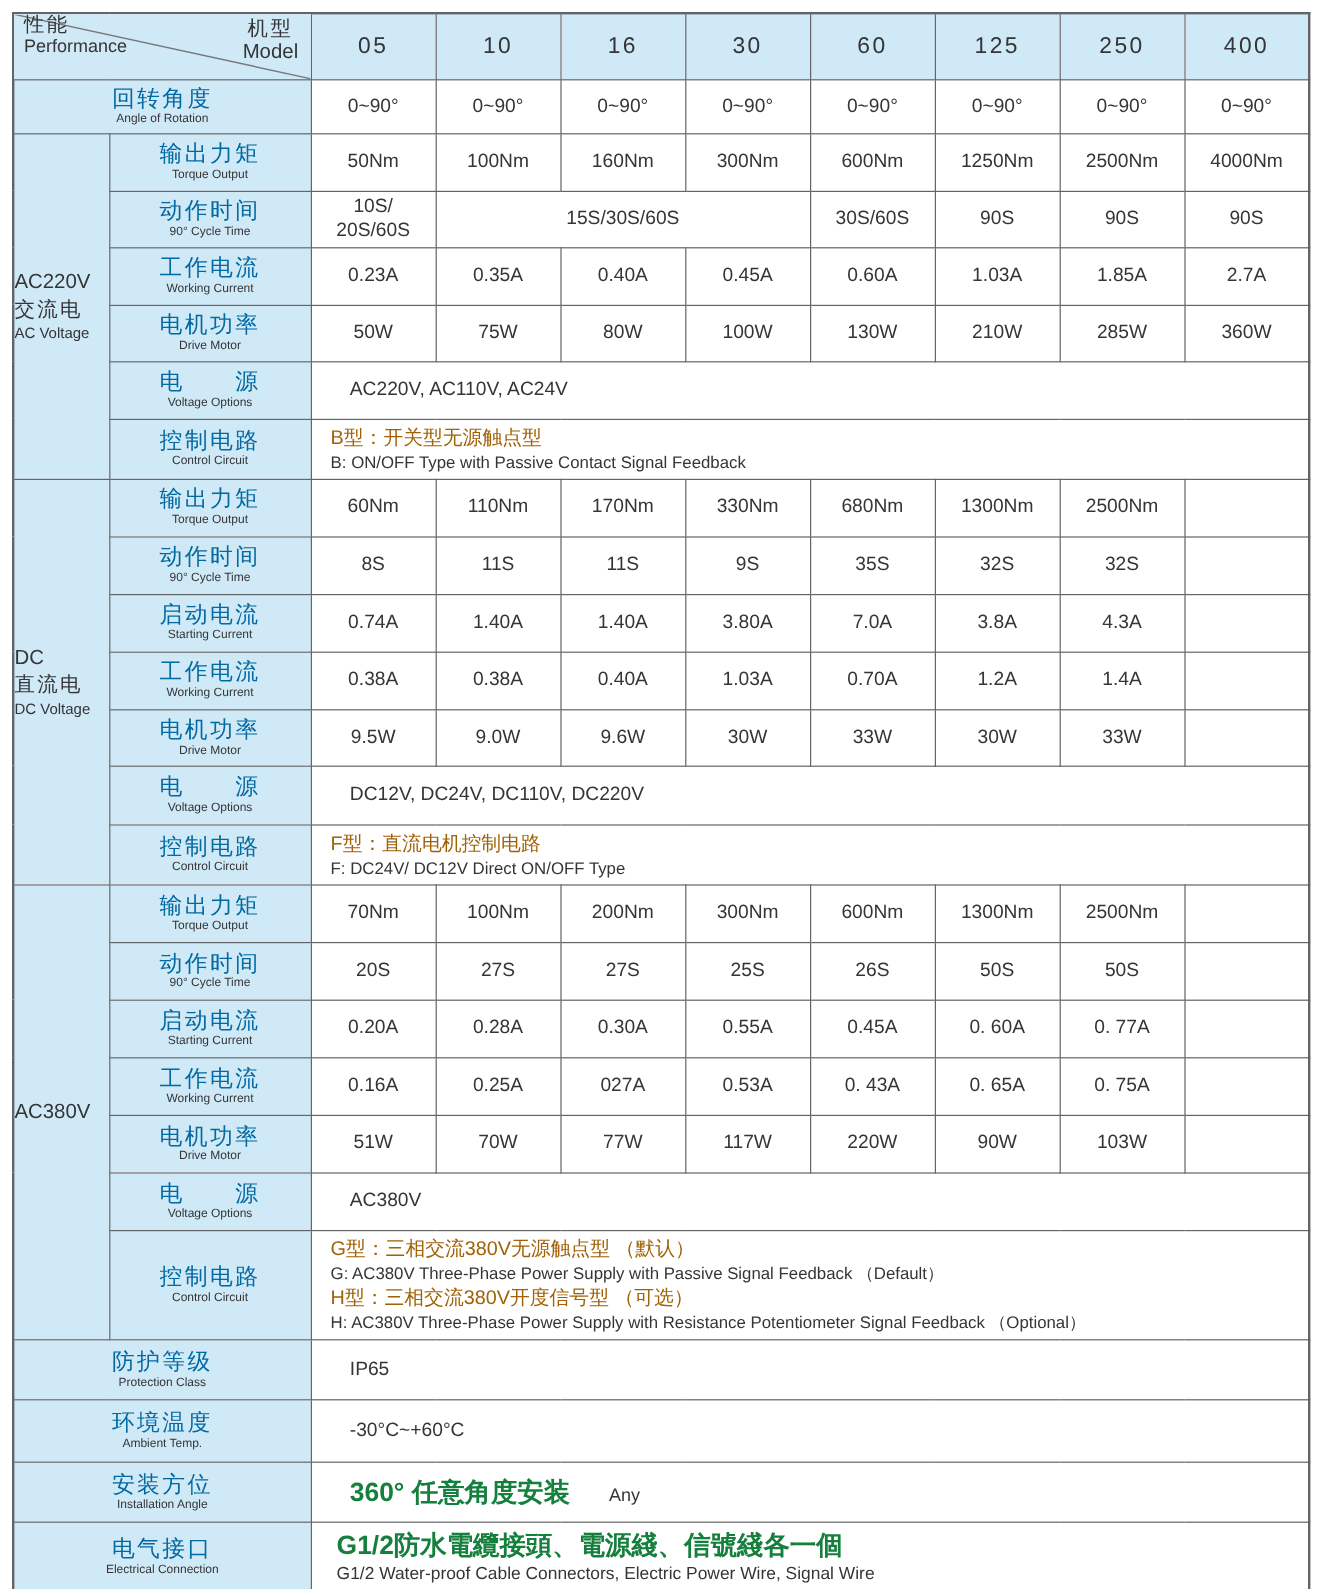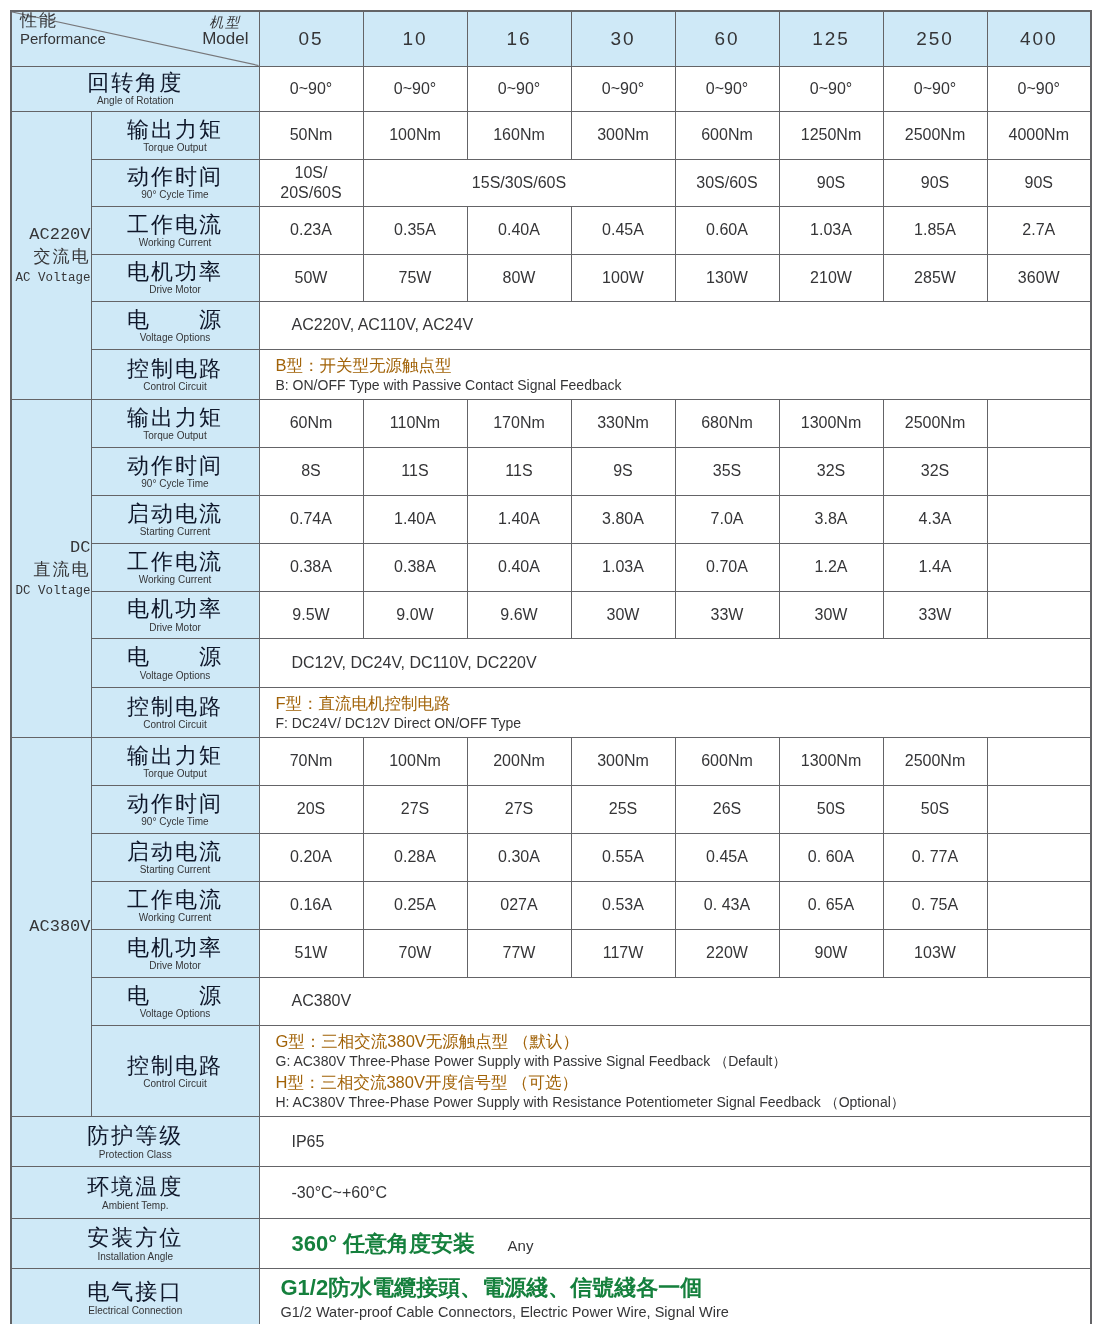--- a/index.html
+++ b/index.html
@@ -6,33 +6,33 @@
   body{font-family:"Liberation Sans","DejaVu Sans",sans-serif;color:#353537;}
   .wrap{padding:10px;width:1080px;}
   table{border-collapse:collapse;table-layout:fixed;width:1080px;border:2px solid #646467;}
   td{border:1px solid #646467;padding:0;vertical-align:middle;overflow:hidden;}
   .blue{background:#cfe9f7;}
   .mdl{font-size:19px;text-align:center;letter-spacing:2px;}
   .val{font-size:16px;text-align:center;color:#353537;}
   .left{text-align:left;padding-left:32px;}
   .pre{white-space:pre-line;line-height:1.25;}
   .lbl{text-align:center;line-height:1.15;}
-  .lbl .zh{font-size:22px;letter-spacing:2px;color:#0f172a;}
+  .lbl .zh{font-size:19px;letter-spacing:2px;color:#0369a1;}
   .lbl .en{font-size:10px;color:#353537;letter-spacing:0px;}
-  .sec{text-align:right;line-height:1.35;font-family:Liberation Mono, monospace;}
+  .sec{text-align:left;line-height:1.35;}
   .sec .s1{font-size:17px;}
   .sec .s2{font-size:17px;letter-spacing:2px;}
   .sec .s3{font-size:12.5px;}
   .ctrl{line-height:1.35;padding:4px 0 4px 16px;}
   .ctrl .czh{font-size:16.5px;color:#a16207;}
   .ctrl .cen{font-size:14px;color:#353537;}
   .diag{position:relative;}
   .diag svg{position:absolute;left:0;top:0;width:100%;height:100%;}
   .corner-model{position:absolute;top:3px;right:10px;text-align:center;line-height:1.1;}
-  .corner-model .zh{font-size:14px;letter-spacing:2px;font-style:italic;}
+  .corner-model .zh{font-size:17px;letter-spacing:2px;}
   .corner-model .en{font-size:17px;}
   .corner-perf{position:absolute;bottom:18px;left:8px;text-align:left;line-height:1.15;}
   .corner-perf .zh{font-size:17px;letter-spacing:2px;}
   .corner-perf .en{font-size:15px;}
   .b{font-weight:bold;color:#15803d;font-size:22px;}
   .suffix{font-size:15px;margin-left:28px;color:#353537;}
   .sub{font-size:14.5px;color:#353537;font-weight:normal;}
   .foot2{line-height:1.35;padding:4px 0 4px 21px;}
 </style>
 </head>

